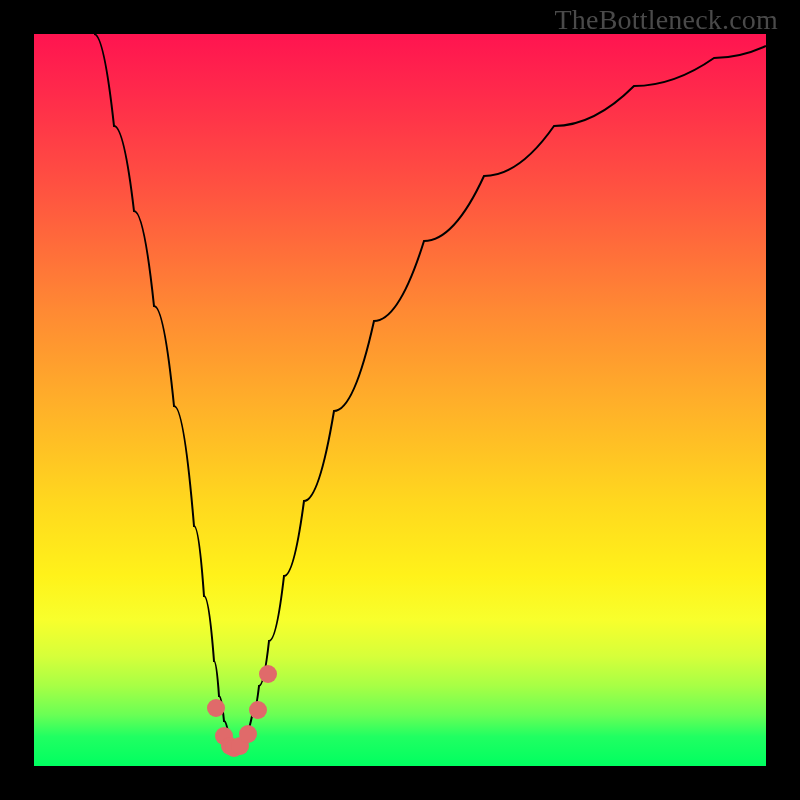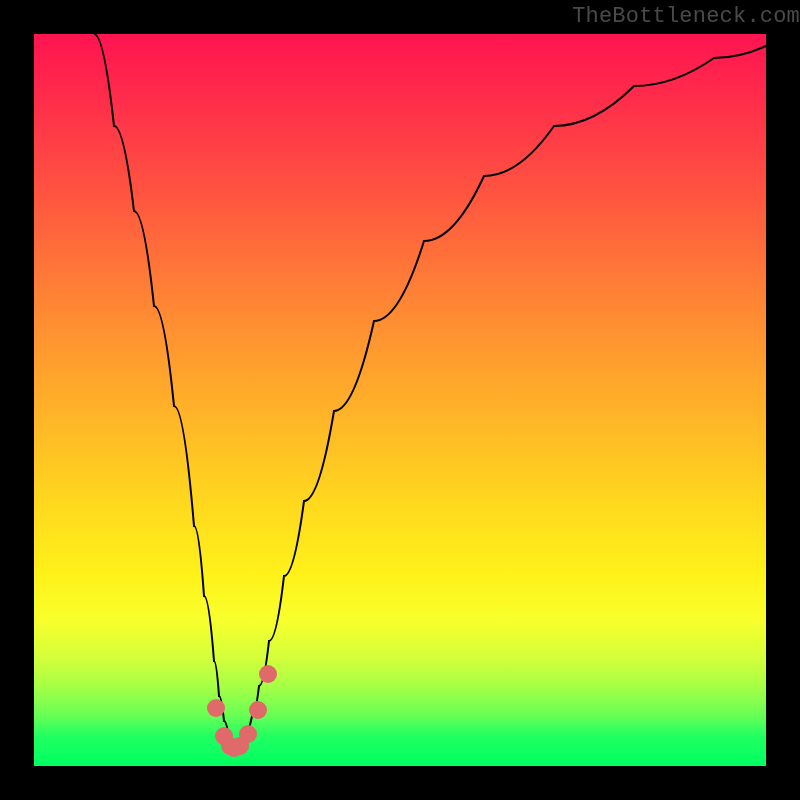--- a/index.html
+++ b/index.html
@@ -12,23 +12,23 @@
   }
   .container {
     position: relative;
     width: 800px;
     height: 800px;
     background: #000;
   }
   .watermark {
     position: absolute;
     top: 4px;
-    right: 0;
-    font-family: Liberation Mono, monospace;
-    font-size: 22px;
+    right: 22px;
+    font-family: Liberation Serif, serif;
+    font-size: 28px;
     color: #4a4a4a;
     letter-spacing: 0.2px;
     z-index: 10;
   }
   .plot-area {
     position: absolute;
     left: 34px;
     top: 34px;
     width: 732px;
     height: 732px;

